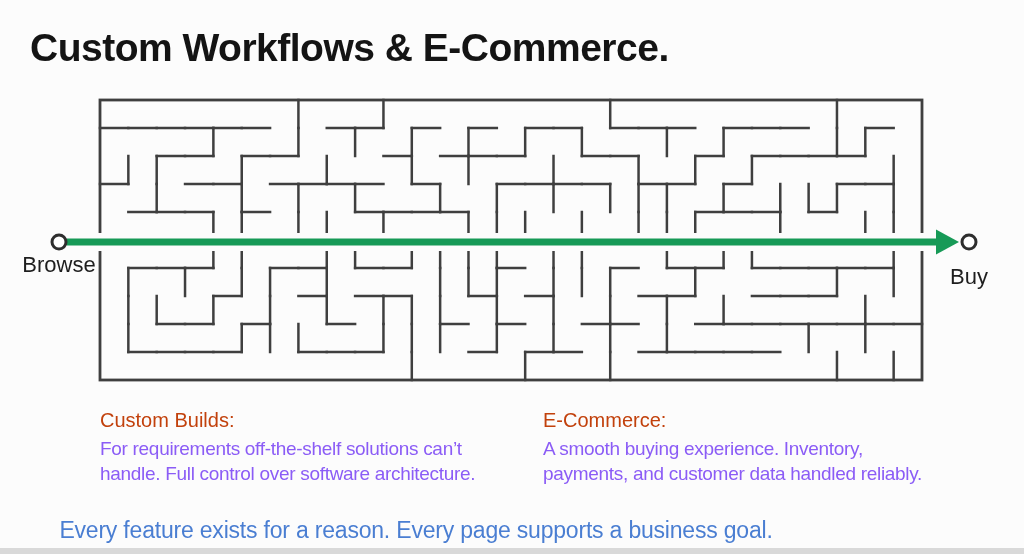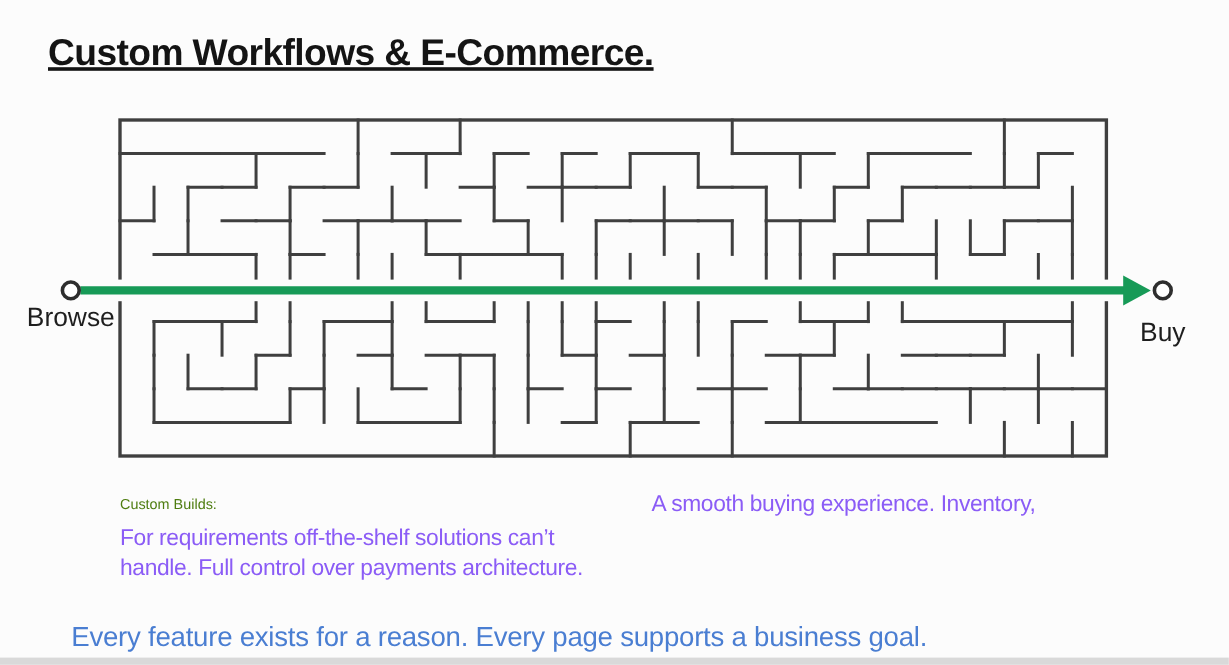--- a/index.html
+++ b/index.html
@@ -3,35 +3,35 @@
 <meta charset="utf-8">
 <style>
   html, body { margin: 0; padding: 0; }
   body {
     width: 1024px; height: 554px;
     position: relative; overflow: hidden;
     background: #fcfcfc;
     font-family: "Liberation Sans", sans-serif;
   }
   .title {
-    position: absolute; left: 40px; top: 26px; margin: 0;
-    font-size: 31px; font-weight: 700; color: #141414; letter-spacing: -0.5px; text-decoration: underline;
+    position: absolute; left: 30px; top: 26px; margin: 0;
+    font-size: 39px; font-weight: 700; color: #141414; letter-spacing: -0.5px;
   }
   #scene { position: absolute; left: 0; top: 0; }
   .node-label {
     position: absolute; font-size: 22px; color: #1e1e1e;
     text-align: center; line-height: 20px;
   }
   #browse-label { left: 19px;  top: 255px; width: 80px; }
   #buy-label    { left: 930px; top: 255px; width: 78px; margin-top: 12px; }
   .col { position: absolute; top: 408px; }
   #col-left  { left: 100px; width: 430px; }
   #col-right { left: 543px; width: 440px; }
   .col-heading {
-    font-size: 12px; line-height: 24px; color: #4d7c0f; margin: 0 0 4px 0;
+    font-size: 20px; line-height: 24px; color: #c2410c; margin: 0 0 4px 0;
   }
   .col-line {
     font-size: 19px; line-height: 25px; color: #8b5cf6;
     letter-spacing: -0.3px; white-space: nowrap;
   }
   .footer {
     position: absolute; left: 0; top: 517px; width: 832px;
     text-align: center; font-size: 23px; letter-spacing: -0.2px;
   }
   .bottom-strip {
@@ -306,22 +306,24 @@
     <circle cx="59" cy="242" r="7" fill="#ffffff" stroke="#2e2e2e" stroke-width="3"></circle>
     <circle cx="969" cy="242" r="7" fill="#ffffff" stroke="#2e2e2e" stroke-width="3"></circle>
   </svg>
 
 <div class="node-label" id="browse-label">Browse</div>
 <div class="node-label" id="buy-label">Buy</div>
 
 <div class="col" id="col-left">
   <div class="col-heading">Custom Builds:</div>
   <div class="col-line">For requirements off-the-shelf solutions can’t</div>
-  <div class="col-line">handle. Full control over payments architecture.</div>
+  <div class="col-line">handle. Full control over software architecture.</div>
 </div>
 
 <div class="col" id="col-right">
+  <div class="col-heading">E-Commerce:</div>
   <div class="col-line">A smooth buying experience. Inventory,</div>
+  <div class="col-line">payments, and customer data handled reliably.</div>
 </div>
 
 <div class="footer" id="footer" style="color: rgb(74, 126, 210);">Every feature exists for a reason. Every page supports a business goal.</div>
 
 <div class="bottom-strip"></div>
 
 </body></html>

